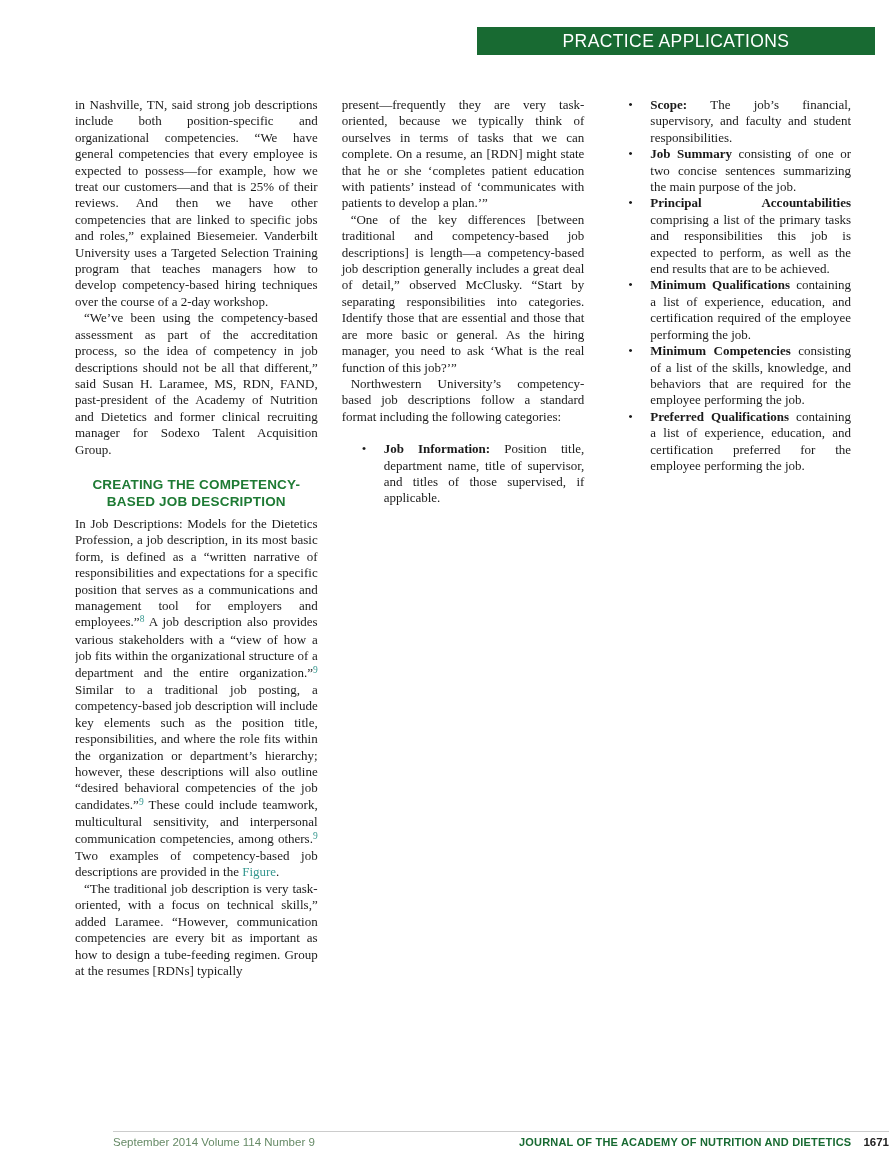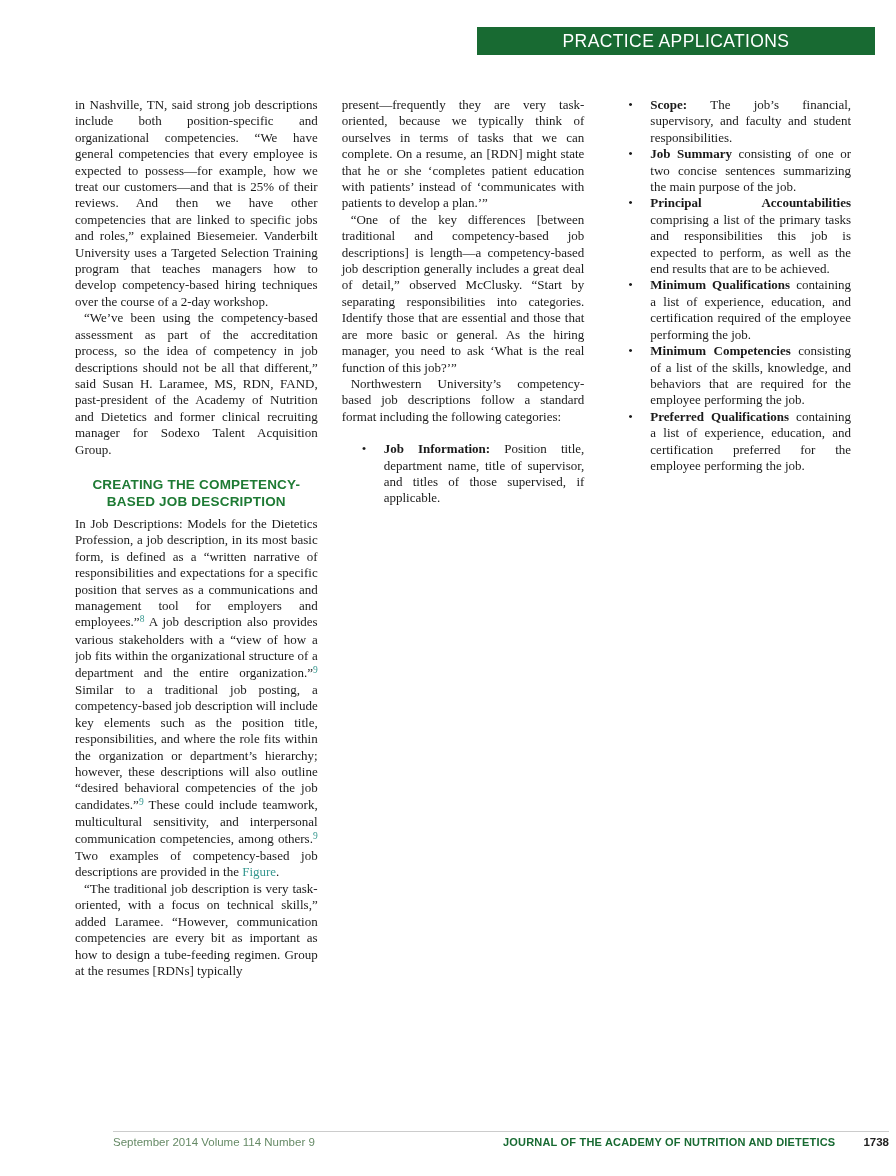--- a/index.html
+++ b/index.html
@@ -52,21 +52,21 @@
   }
   .seg-link { color: var(--link-teal, #35978f); cursor: pointer; }
   .footer {
     position: absolute; top: 1131px; left: 75px; width: 776px;
     border-top: 1px solid #cccccc; padding-top: 4px;
     display: flex; justify-content: space-between; align-items: baseline;
     font-family: "Liberation Sans", sans-serif;
     margin-left: 38px;
   }
   .footer-left { font-size: 11.5px; color: #668a66; }
-  .footer-right { display: flex; gap: 28px; align-items: baseline; }
+  .footer-right { display: flex; gap: 12px; align-items: baseline; }
   .journal-name {
     font-size: 11px; font-weight: bold;
     color: var(--banner-green, #186a32); letter-spacing: 0.2px;
   }
   .page-number { font-size: 11.5px; font-weight: bold; color: #222222; }
 </style>
 </head>
 <body>
 
 <div class="banner">
@@ -94,15 +94,15 @@
       <div class="bullet-item"><span class="bullet-marker">•</span><span class="bullet-text"><span class="seg-b">Minimum Qualifications</span> containing a list of experience, education, and certification required of the employee performing the job.</span></div>
       <div class="bullet-item"><span class="bullet-marker">•</span><span class="bullet-text"><span class="seg-b">Minimum Competencies</span> consisting of a list of the skills, knowledge, and behaviors that are required for the employee performing the job.</span></div>
       <div class="bullet-item"><span class="bullet-marker">•</span><span class="bullet-text"><span class="seg-b">Preferred Qualifications</span> containing a list of experience, education, and certification preferred for the employee performing the job.</span></div>
     </div>
 </div>
 
 <div class="footer">
   <span class="footer-left">September 2014 Volume 114 Number 9</span>
   <span class="footer-right">
     <span class="journal-name">JOURNAL OF THE ACADEMY OF NUTRITION AND DIETETICS</span>
-    <span class="page-number">1738</span>
+    <span class="page-number">1671</span>
   </span>
 </div>
 
 </body></html>

